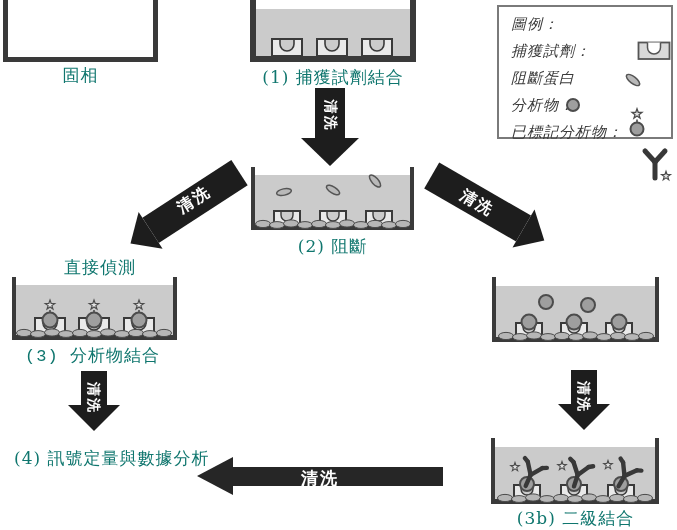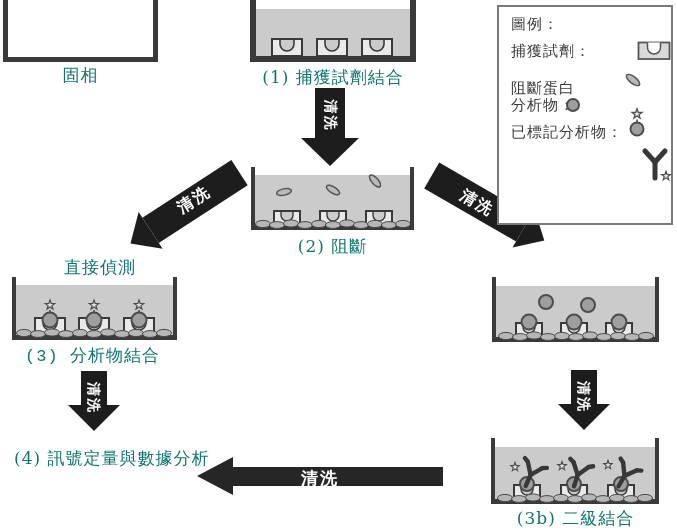--- a/index.html
+++ b/index.html
@@ -8,21 +8,21 @@
     font-family:"DejaVu Serif","Liberation Serif",serif;color:#3a3a3a;
   }
   .abs{position:absolute;}
   .lbl{position:absolute;font-size:17px;letter-spacing:1px;color:#0f766e;text-align:center;white-space:nowrap;z-index:4;}
   .heading{font-size:17px;}
   
   .plate{position:absolute;z-index:2;}
   
   #solid-phase-box{left:3px;top:-16px;width:155px;height:78px;border:5px solid #3a3a3a;background:#fff;box-sizing:border-box;z-index:2;}
   
-  #legend{left:497px;top:5px;width:176px;height:220px;border:2px solid #7a7a7a;background:#fff;box-sizing:border-box;z-index:2;}
+  #legend{left:497px;top:5px;width:176px;height:134px;border:2px solid #7a7a7a;background:#fff;box-sizing:border-box;z-index:2;font-style:italic;}
   .legend-text{position:absolute;left:12px;font-size:15px;letter-spacing:1px;white-space:nowrap;color:#3a3a3a;}
   .legend-icon{position:absolute;}
   
   .arrow-part{position:absolute;z-index:1;}
   .v-body{background:#1d1d1d;}
   .v-head{width:0;height:0;border-left:29px solid transparent;border-right:29px solid transparent;border-top:28px solid #1d1d1d;}
   .v-head-sm{width:0;height:0;border-left:26px solid transparent;border-right:26px solid transparent;border-top:26px solid #1d1d1d;}
   .wash-label{position:absolute;color:#fff;font-weight:bold;text-align:center;z-index:3;letter-spacing:2px;}
   .wash-vert{font-size:14px;transform:rotate(90deg);}
   .diag{position:absolute;z-index:1;}
@@ -90,21 +90,21 @@
 
   <div id="legend" class="abs">
     <div class="legend-text" style="top:8px;">圖例：</div>
 
     <div class="legend-text" style="top:35px;">捕獲試劑：</div>
     <svg class="legend-icon" style="left:138px;top:34px;" width="34" height="20">
       <rect x="1.5" y="1.5" width="31" height="16.5" fill="#d9d9d9" stroke="#555" stroke-width="1.8"></rect>
       <path d="M 10.5 1.5 v 5 a 6.5 6.5 0 0 0 13 0 v -5" fill="#ffffff" stroke="#555" stroke-width="1.5"></path>
     </svg>
 
-    <div class="legend-text" style="top:72px;">阻斷蛋白</div>
+    <div class="legend-text" style="top:62px;">阻斷蛋白</div>
     <svg class="legend-icon" style="left:120px;top:62px;" width="28" height="22">
       <ellipse cx="14" cy="11" rx="8" ry="3.4" fill="#b9b9b9" stroke="#555" stroke-width="1.5" transform="rotate(38 14 11)"></ellipse>
     </svg>
 
     <div class="legend-text" style="top:89px;">分析物：</div>
     <svg class="legend-icon" style="left:66px;top:90px;" width="16" height="16">
       <circle cx="8" cy="8" r="6" fill="#9e9e9e" stroke="#4c4c4c" stroke-width="2"></circle>
     </svg>
 
     <div class="legend-text" style="top:116px;">已標記分析物：</div>

